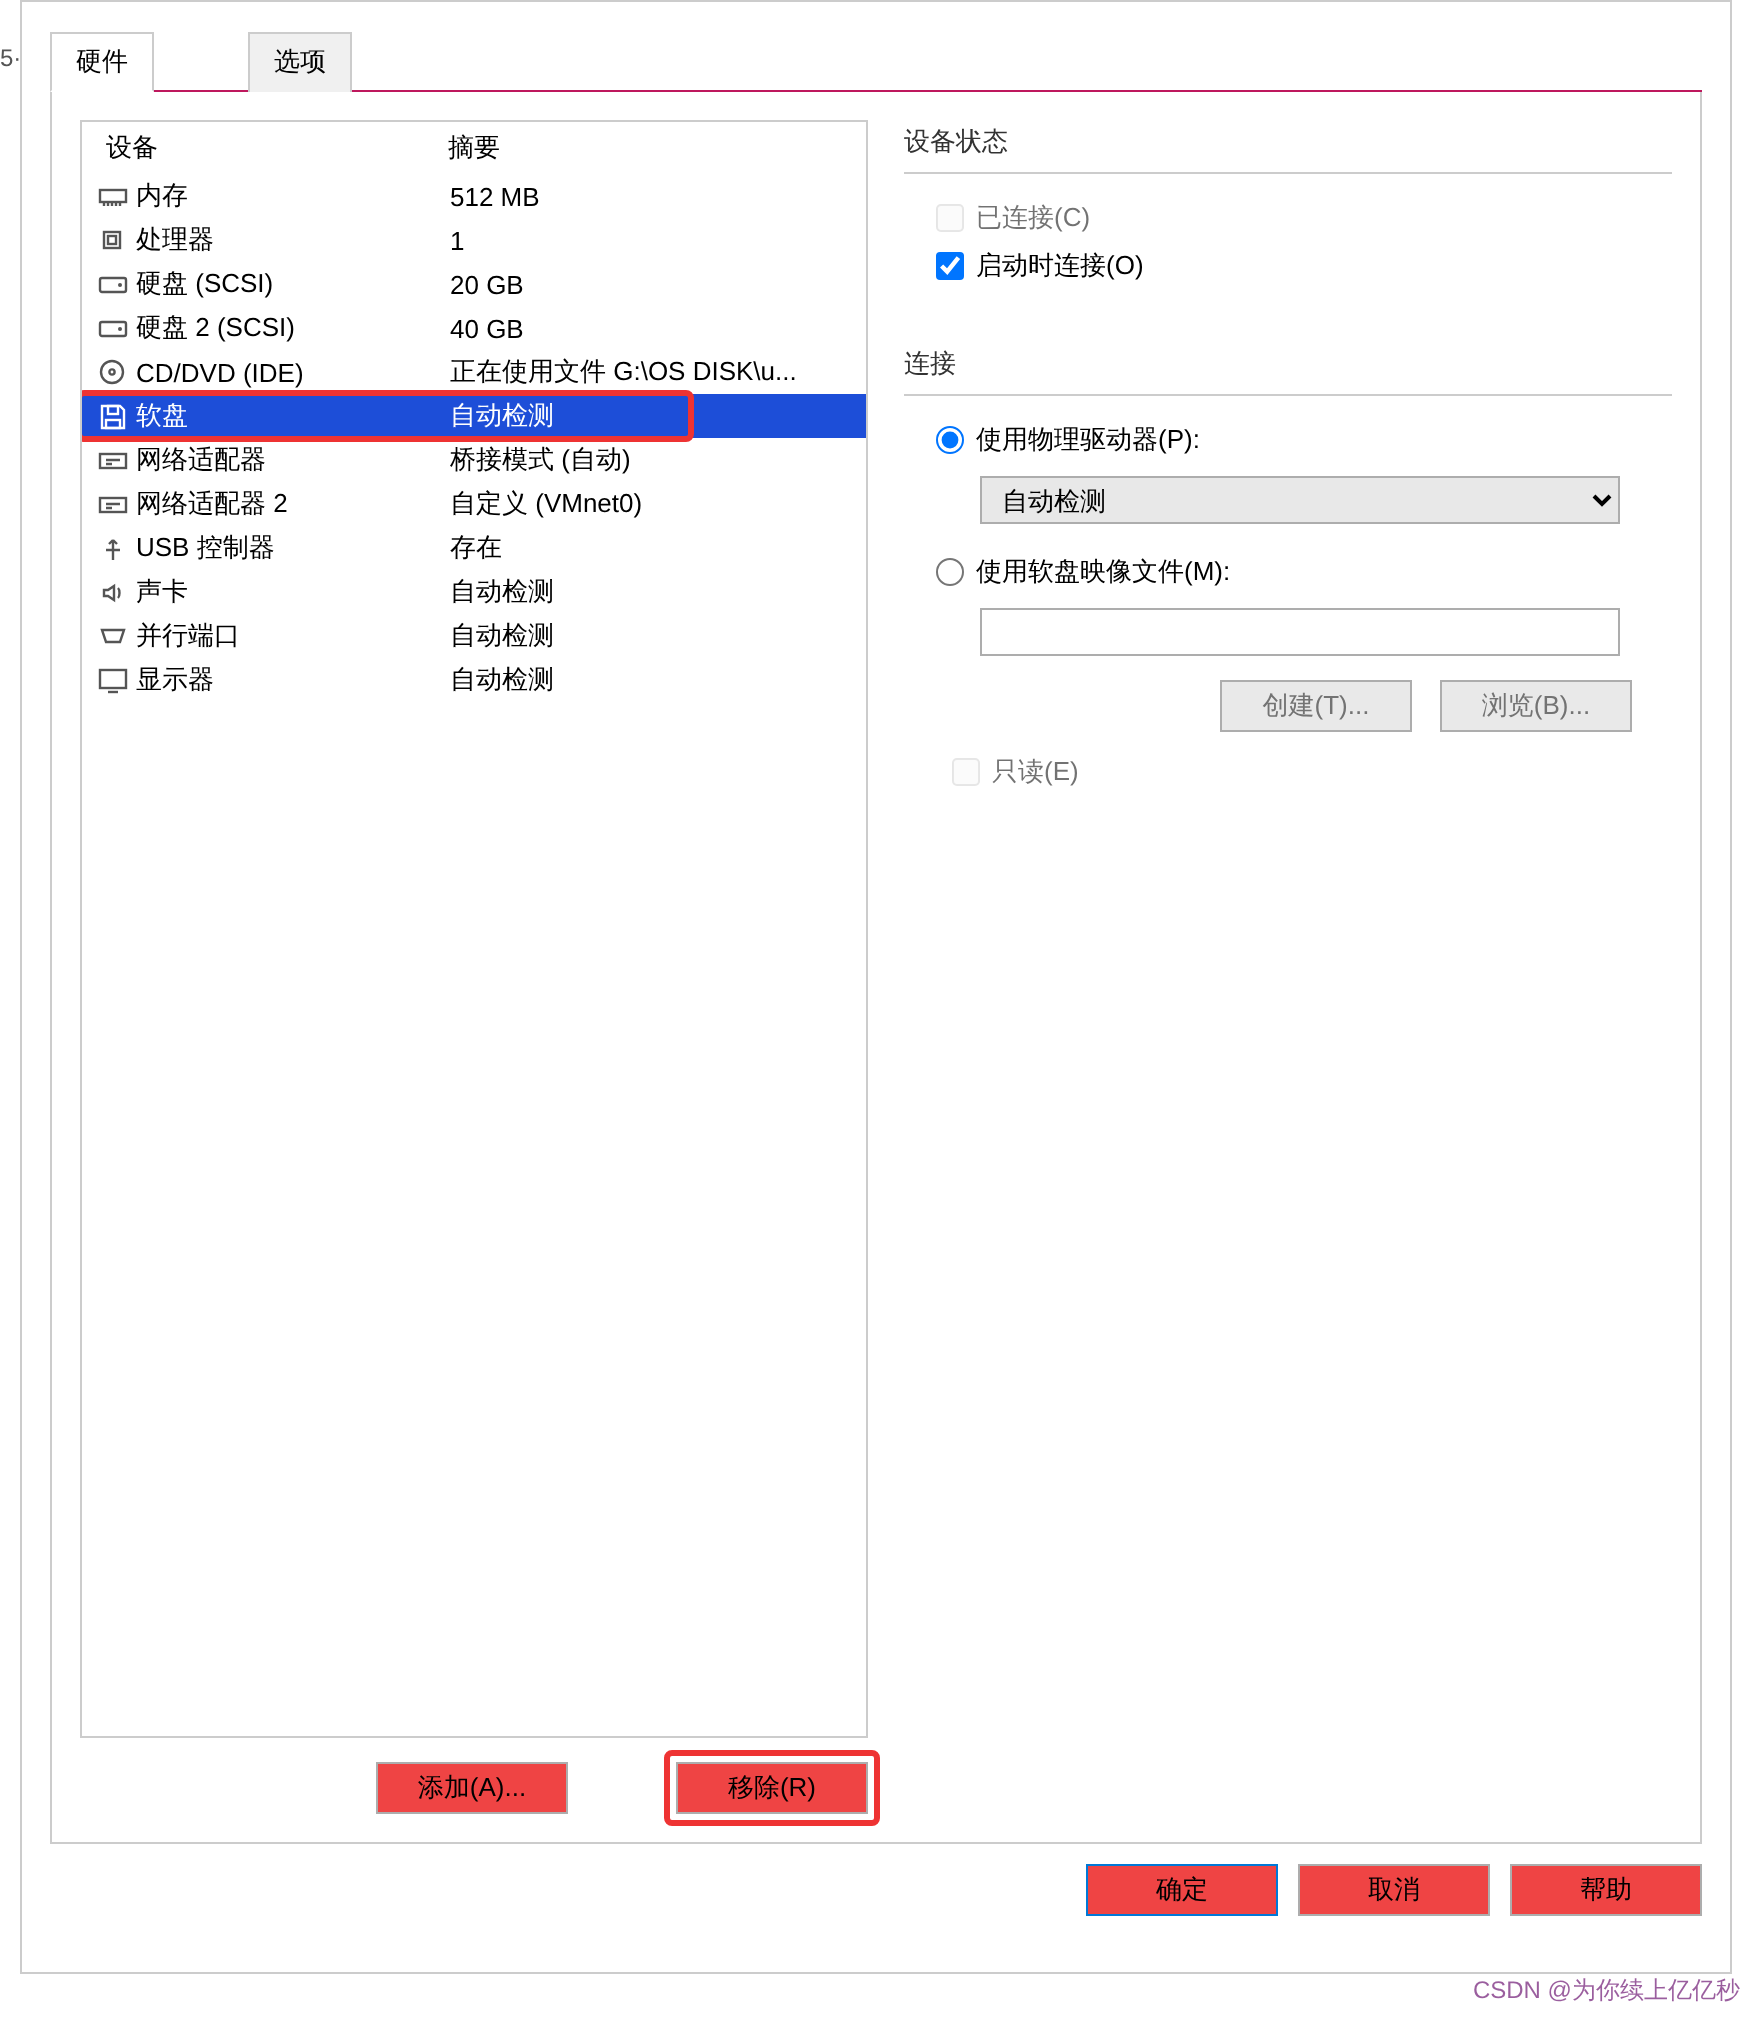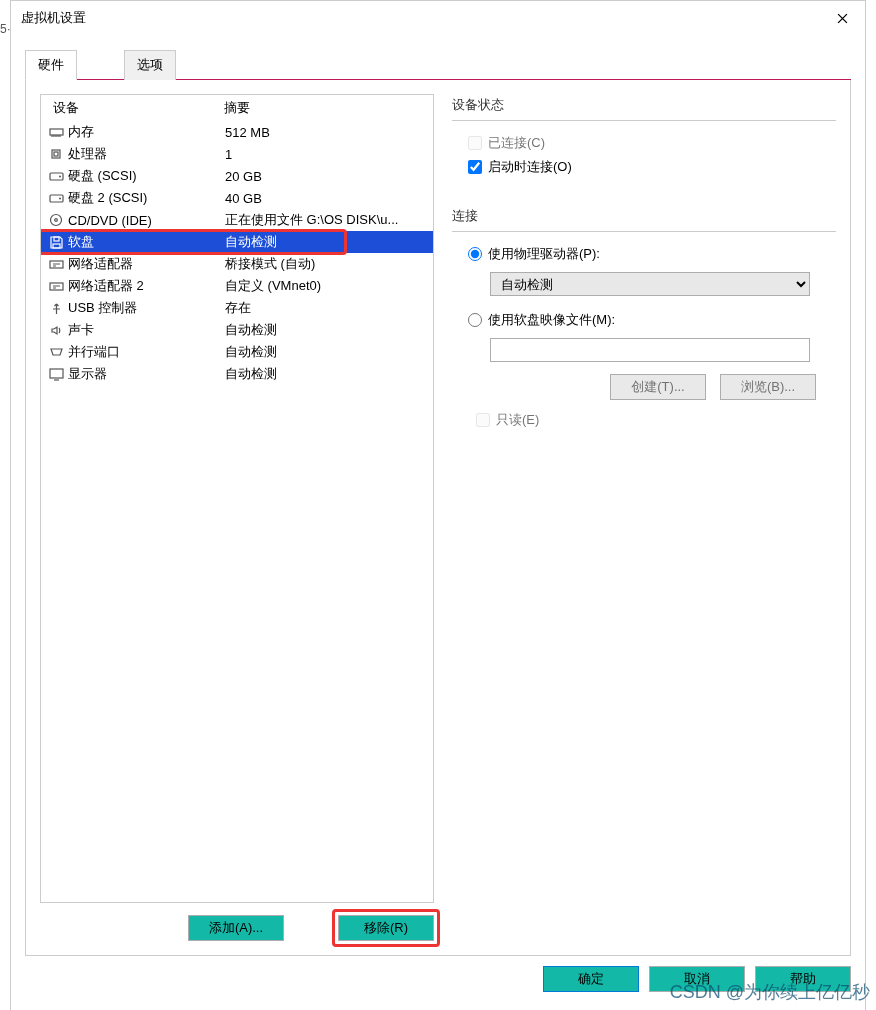--- a/index.html
+++ b/index.html
@@ -105,21 +105,21 @@
   .left-buttons {
     display:flex;
     justify-content:flex-end;
     gap:10px;
     margin-top: 12px;
   }
   .btn {
     min-width: 96px;
     height: 26px;
     padding: 0 10px;
-    background: #14b8a6;
+    background: #ef4444;
     border: 1px solid #adadad;
     font: inherit;
     cursor: default;
     display:inline-flex; align-items:center; justify-content:center;
   }
   .btn.primary { border:1.5px solid #0078d7; }
   .btn:disabled, .btn.disabled { color:#737373; background:#e9e9e9; }
   .right-panel { flex:1; padding-top:2px; }
   .group-title { color:#333; margin-bottom:6px; }
   .group-box { border-top:1px solid #ccc; padding:10px 6px 14px 16px; margin-bottom:14px; }
@@ -143,41 +143,33 @@
   .right-btns { display:flex; gap:14px; justify-content:flex-end; margin: 0 14px 8px 22px;}
   .dialog-footer {
     display:flex;
     justify-content:flex-end;
     gap:10px;
     padding: 10px 0 14px 0;
   }
   .watermark {
     position:fixed;
     bottom:6px; right:6px;
-    color:#0c4a6e;
-    font-size:18px;
+    color:#701a75;
+    font-size:12px;
     opacity:0.7;
     pointer-events:none;
   }
   svg { display:block; }
 </style>
 </head>
 <body>
 
 <div style="position:absolute;left:0;top:22px;font-size:12px;color:#555">5·</div>
 
 <div class="dialog">
-  <div class="titlebar">
-    <span class="title-text">虚拟机设置</span>
-    <div class="close-btn">
-      <svg viewBox="0 0 10 10">
-          <path d="M1 1 L9 9 M9 1 L1 9" fill="none"></path>
-        </svg>
-    </div>
-  </div>
 
   <div class="body-area">
     <div class="tabs">
       <div class="tab active">硬件</div>
       <div class="tab inactive">选项</div>
     </div>
 
     <div class="tab-content">
 
       <div class="left-panel">

